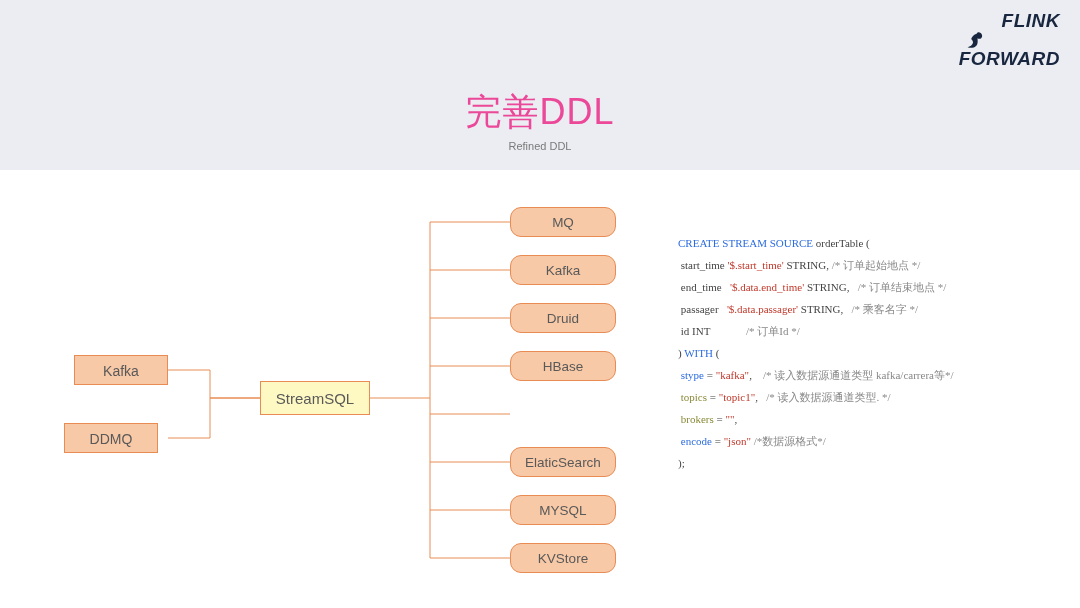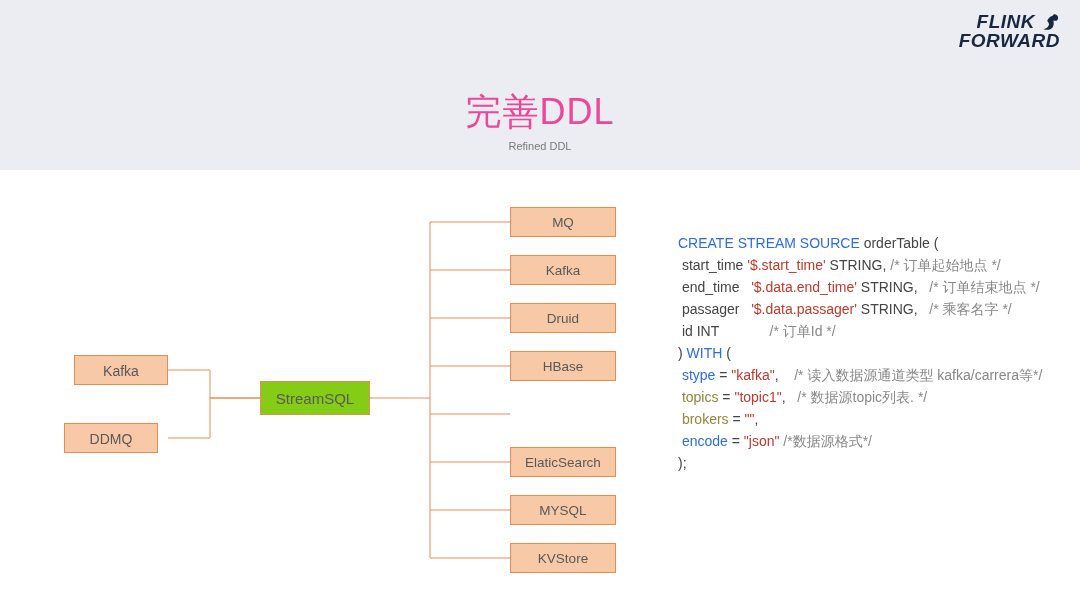--- a/index.html
+++ b/index.html
@@ -40,21 +40,21 @@
   top: 12px;
   right: 20px;
   text-align: right;
   color: #18273f;
   font-weight: 800;
   font-style: italic;
   line-height: 0.95;
   font-size: 19px;
   letter-spacing: 0.5px;
 }
-.logo .row { display:flex; align-items:center; justify-content:flex-end;}
+.logo .row { display:flex; justify-content:flex-end;flex-direction:column;}
 .logo svg { margin-left:3px; }
 
 
 .diag {
   position: absolute;
   left: 0; top: 170px;
   width: 660px;
   height: 438px;
 }
 .node {
@@ -65,37 +65,37 @@
   background: #fff;
 }
 .n-in, .n-out {
   width: 94px;
   height: 30px;
   line-height: 30px;
   font-size: 14px;
   border: 1px solid #e88c54;
   background: #f8c9a7;
 }
-.n-out { width: 106px; font-size: 13.5px; }
+.n-out { width: 106px; font-size: 13.5px; border-radius: 11px; }
 .n-mid {
   width: 110px;
   height: 34px;
   line-height: 34px;
   font-size: 15px;
   border: 1px solid #e88c54;
-  background: #84cc16;
+  background: #fef9c3;
 }
 
 .code-panel {
   position: absolute;
   right: 18px;
   top: 232px;
   width: 384px;
-  font-family: Liberation Sans, sans-serif;
-  font-size: 14px;
+  font-family: Liberation Serif, serif;
+  font-size: 11px;
   line-height: 22px;
   color: #444;
   white-space: pre;
 }
 .kw { color: #2d6cdf; }
 .str { color: #c0392b; }
 .cmt { color: #888; }
 .ident { color: #8a8a3a; }
 </style>
 </head>
@@ -151,17 +151,17 @@
   <div class="node n-out" style="left:510px; top:373px">KVStore</div>
 </div>
 
 <div class="code-panel" id="code-panel"><span class="kw">CREATE STREAM SOURCE</span> orderTable (
  start_time <span class="str">'$.start_time'</span> STRING, <span class="cmt">/* 订单起始地点 */</span>
  end_time   <span class="str">'$.data.end_time'</span> STRING,   <span class="cmt">/* 订单结束地点 */</span>
  passager   <span class="str">'$.data.passager'</span> STRING,   <span class="cmt">/* 乘客名字 */</span>
  id INT             <span class="cmt">/* 订单Id */</span>
 ) <span class="kw">WITH</span> (
  <span class="kw">stype</span> = <span class="str">"kafka"</span>,    <span class="cmt">/* 读入数据源通道类型 kafka/carrera等*/</span>
- <span class="ident">topics</span> = <span class="str">"topic1"</span>,   <span class="cmt">/* 数据源topic列表. */</span>
+ <span class="ident">topics</span> = <span class="str">"topic1"</span>,   <span class="cmt">/* 读入数据源通道类型. */</span>
  <span class="ident">brokers</span> = <span class="str">""</span>,
  <span class="kw">encode</span> = <span class="str">"json"</span> <span class="cmt">/*数据源格式*/</span>
 );
 </div>
 
 </body></html>

